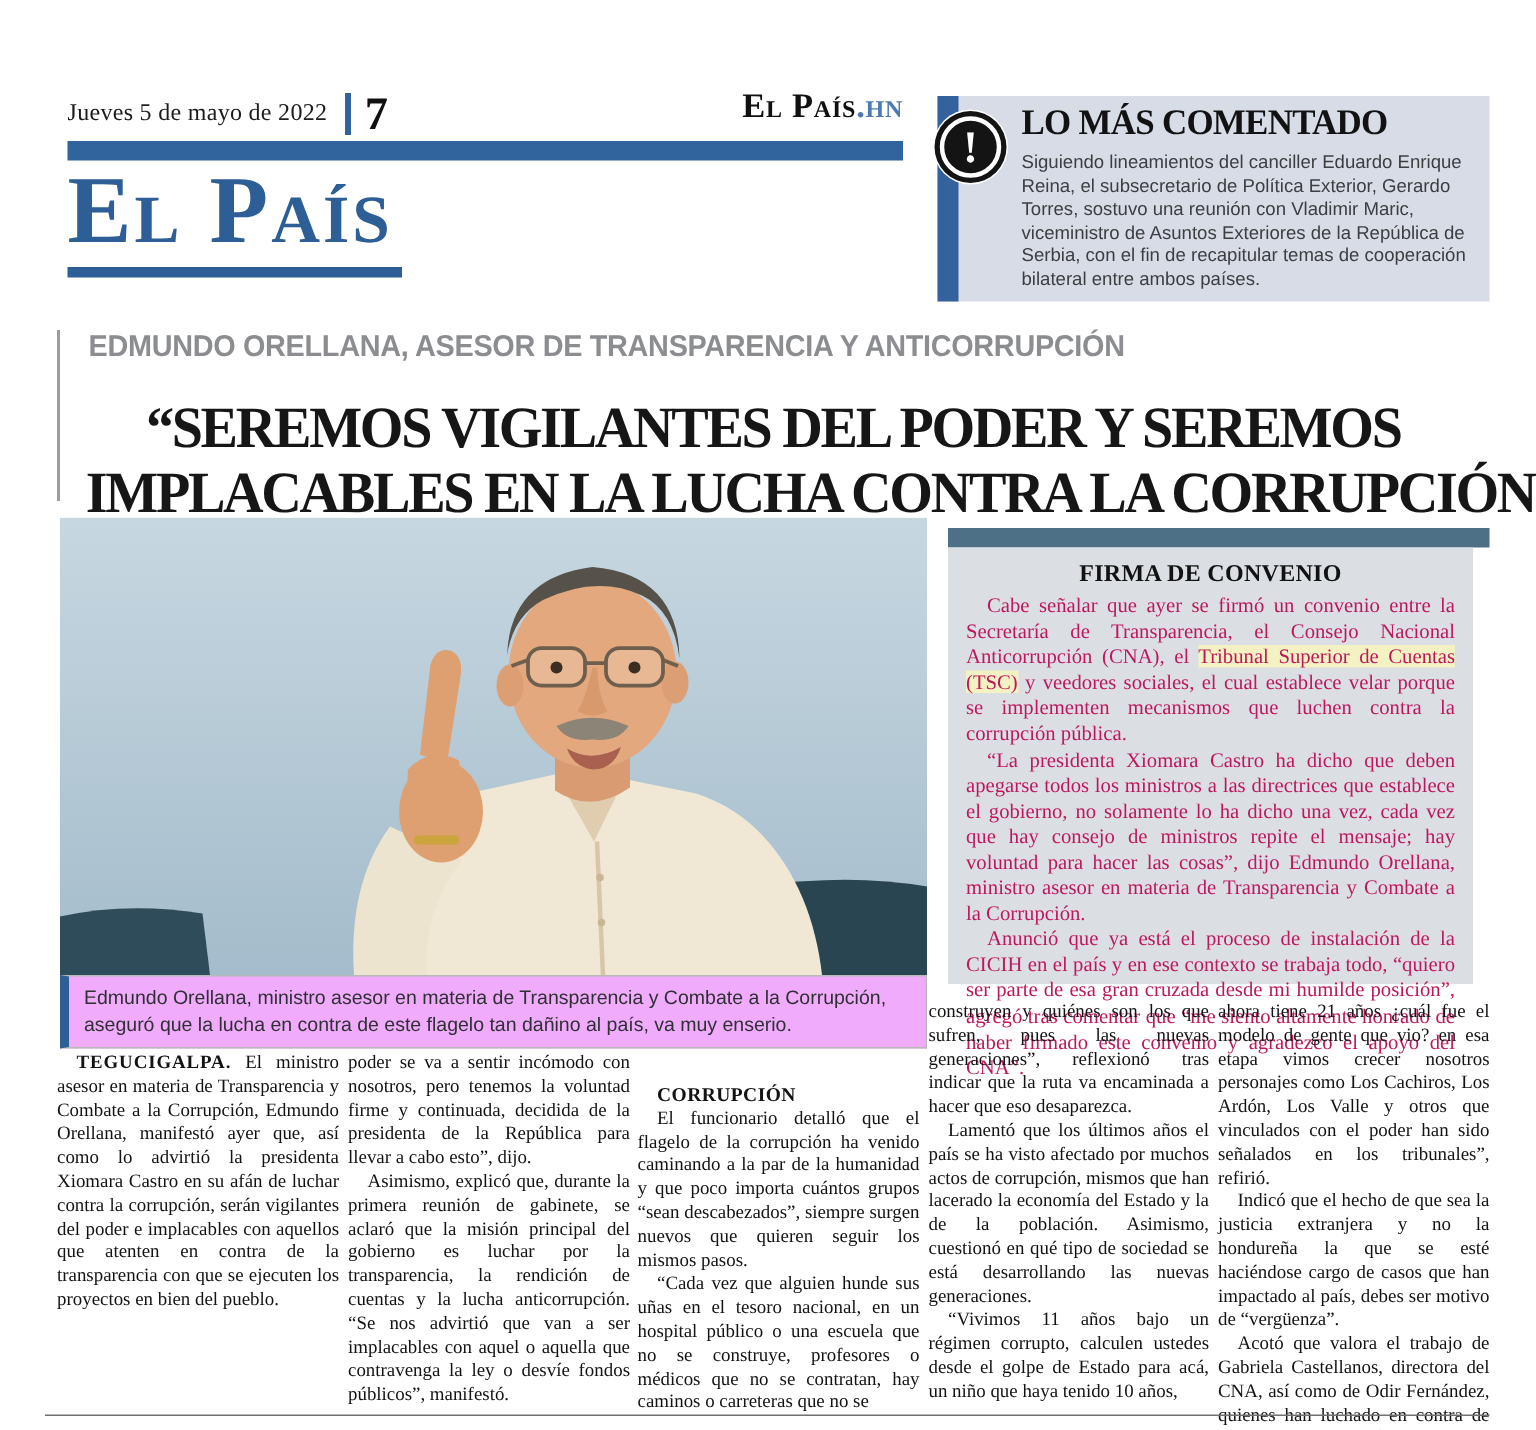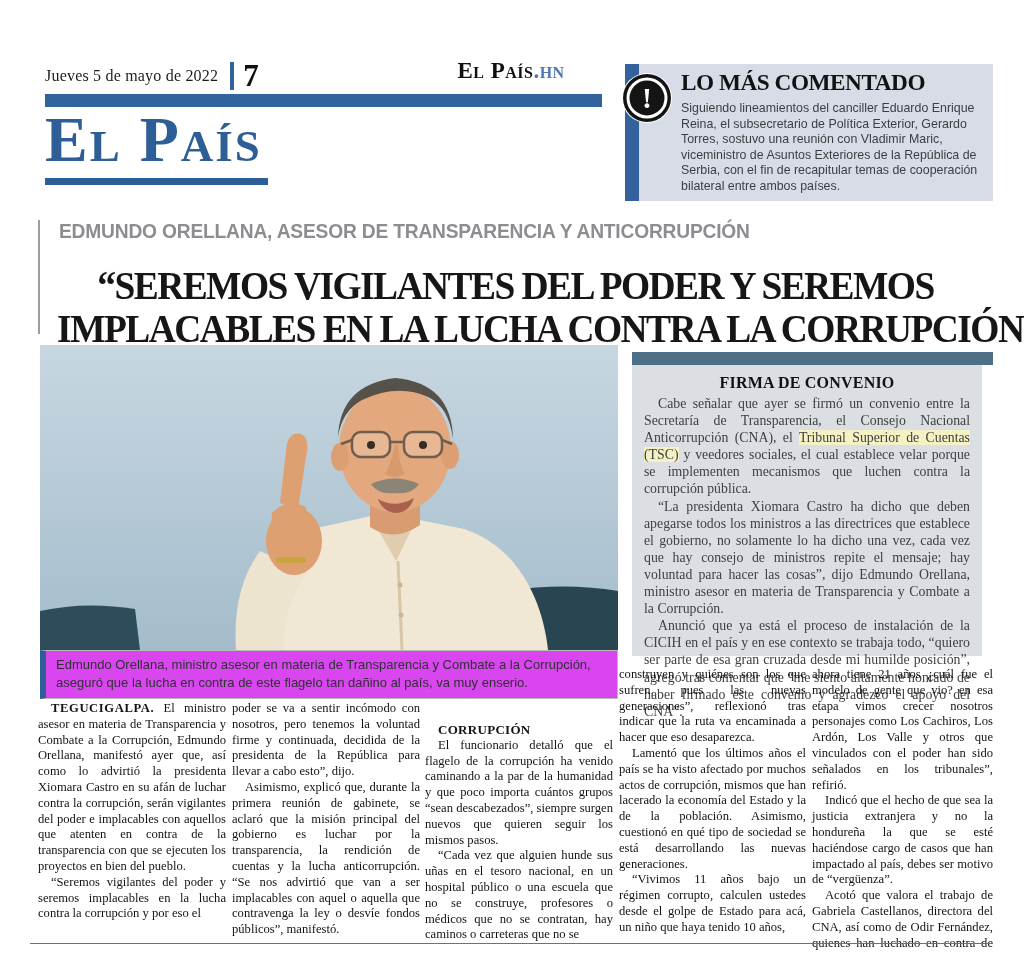--- a/index.html
+++ b/index.html
@@ -4,21 +4,21 @@
 <style>
   html,body{margin:0;padding:0;background:#ffffff;}
   .page{position:relative;width:1024px;height:953px;background:#ffffff;overflow:hidden;
         font-family:"Liberation Serif",serif;color:#111;}
 
   
   .date-row{position:absolute;left:45px;top:60px;display:flex;align-items:center;text-align:right;}
   .date-text{font-size:16px;color:#1c1c1c;letter-spacing:.2px;}
   .date-sep{display:inline-block;width:4px;height:28px;background:#31649c;margin:0 9px 0 12px;}
   .page-number{font-size:31px;font-weight:bold;color:#101010;line-height:1;}
-  .brand-top{position:absolute;left:420px;top:58px;width:182px;text-align:center;
+  .brand-top{position:absolute;left:420px;top:58px;width:182px;text-align:right;
              font-variant:small-caps;font-weight:bold;font-size:23px;color:#101010;letter-spacing:.5px;}
   .brand-top .suffix{color:#4d7ab2;}
   .top-blue-bar{position:absolute;left:45px;top:94px;width:557px;height:13px;background:#31649c;}
   .masthead{position:absolute;left:45px;top:102px;display:inline-block;
             font-variant:small-caps;font-weight:bold;font-size:64px;line-height:1.18;
             color:#2d5e95;border-bottom:7px solid #2d5e95;padding:0 6px 0 0;letter-spacing:2px;}
 
   
   .lomas{position:absolute;left:625px;top:64px;width:368px;height:137px;background:#d8dce6;}
   .lomas-stripe{position:absolute;left:0;top:0;width:14px;height:100%;background:#33629c;}
@@ -35,31 +35,31 @@
           font-weight:bold;font-size:20px;color:#8b8d90;letter-spacing:-.2px;white-space:nowrap;
           transform:scaleX(.96);transform-origin:left center;}
   .headline{position:absolute;left:38px;top:243px;width:955px;text-align:center;
             font-family:Liberation Serif, serif;font-weight:bold;color:#161616;}
   .headline .hl-line{display:block;font-size:39px;line-height:43px;letter-spacing:-1.6px;
             transform:scaleX(.96);transform-origin:center;white-space:nowrap;}
 
   
   .photo{position:absolute;left:40px;top:345px;width:578px;height:305px;overflow:hidden;}
   .photo svg{display:block;}
-  .caption{position:absolute;left:40px;top:650px;width:578px;box-sizing:border-box;background:#d946ef;
+  .caption{position:absolute;left:40px;top:650px;width:578px;box-sizing:border-box;background:#f0abfc;
            border:1px solid #b9b9b9;border-left:6px solid #2d5e95;padding:5px 10px 7px 10px;
            font-family:"Liberation Sans",sans-serif;font-size:13px;line-height:17.5px;color:#2f3033;}
 
   
   .firma-bar{position:absolute;left:632px;top:352px;width:361px;height:13px;background:#4d7086;}
   .firma-box{position:absolute;left:632px;top:365px;width:350px;height:291px;box-sizing:border-box;
              background:#dbdfe4;padding:9px 12px 8px 12px;}
   .firma-title{margin:0 0 3px 0;text-align:center;font-weight:bold;font-size:16px;letter-spacing:.2px;color:#121212;}
   .firma-box p{margin:0;font-size:13.8px;line-height:17.1px;text-align:justify;text-indent:14px;
-               color:#404040;hyphens:auto;}
+               color:#be185d;hyphens:auto;}
   .hl-yellow{background:#f4f1c2;}
 
   
   .col{position:absolute;width:188px;font-size:12.6px;line-height:15.8px;text-align:justify;
        color:#131313;hyphens:auto;}
   .col p{margin:0;text-indent:13px;}
   .col p.noindent{text-indent:0;}
   .col .dateline{font-weight:bold;letter-spacing:.6px;}
   .col .subhead{font-weight:bold;letter-spacing:.3px;margin-top:21px;font-size:13px;}
   .col1{left:38px;top:701px;}
@@ -167,21 +167,20 @@
   <div class="firma-bar"></div>
   <aside class="firma-box">
     <h4 class="firma-title">FIRMA DE CONVENIO</h4>
     <p><span>Cabe señalar que ayer se firmó un convenio entre la Secretaría de Transparencia, el Consejo Nacional Anticorrupción (CNA), el </span><span class="hl-yellow">Tribunal Superior de Cuentas (TSC)</span><span> y veedores sociales, el cual establece velar porque se implementen mecanismos que luchen contra la corrupción pública.</span></p>
     <p>“La presidenta Xiomara Castro ha dicho que deben apegarse todos los ministros a las directrices que establece el gobierno, no solamente lo ha dicho una vez, cada vez que hay consejo de ministros repite el mensaje; hay voluntad para hacer las cosas”, dijo Edmundo Orellana, ministro asesor en materia de Transparencia y Combate a la Corrupción.</p>
     <p>Anunció que ya está el proceso de instalación de la CICIH en el país y en ese contexto se trabaja todo, “quiero ser parte de esa gran cruzada desde mi humilde posición”, agregó tras comentar que “me siento altamente honrado de haber firmado este convenio y agradezco el apoyo del CNA”.</p>
   </aside>
 
   <div class="col col1">
     <p><span class="dateline">TEGUCIGALPA.</span><span> El ministro asesor en materia de Transparencia y Combate a la Corrupción, Edmundo Orellana, manifestó ayer que, así como lo advirtió la presidenta Xiomara Castro en su afán de luchar contra la corrupción, serán vigilantes del poder e implacables con aquellos que atenten en contra de la transparencia con que se ejecuten los proyectos en bien del pueblo.</span></p>
-    <p>“Seremos vigilantes del poder y seremos implacables en la lucha contra la corrupción y por eso el</p>
   </div>
 
   <div class="col col3">
     <p class="subhead">CORRUPCIÓN</p>
     <p>El funcionario detalló que el flagelo de la corrupción ha venido caminando a la par de la humanidad y que poco importa cuántos grupos “sean descabezados”, siempre surgen nuevos que quieren seguir los mismos pasos.</p>
     <p>“Cada vez que alguien hunde sus uñas en el tesoro nacional, en un hospital público o una escuela que no se construye, profesores o médicos que no se contratan, hay caminos o carreteras que no se</p>
   </div>
 
   <div class="col col2">
     <p class="noindent">poder se va a sentir incómodo con nosotros, pero tenemos la voluntad firme y continuada, decidida de la presidenta de la República para llevar a cabo esto”, dijo.</p>

